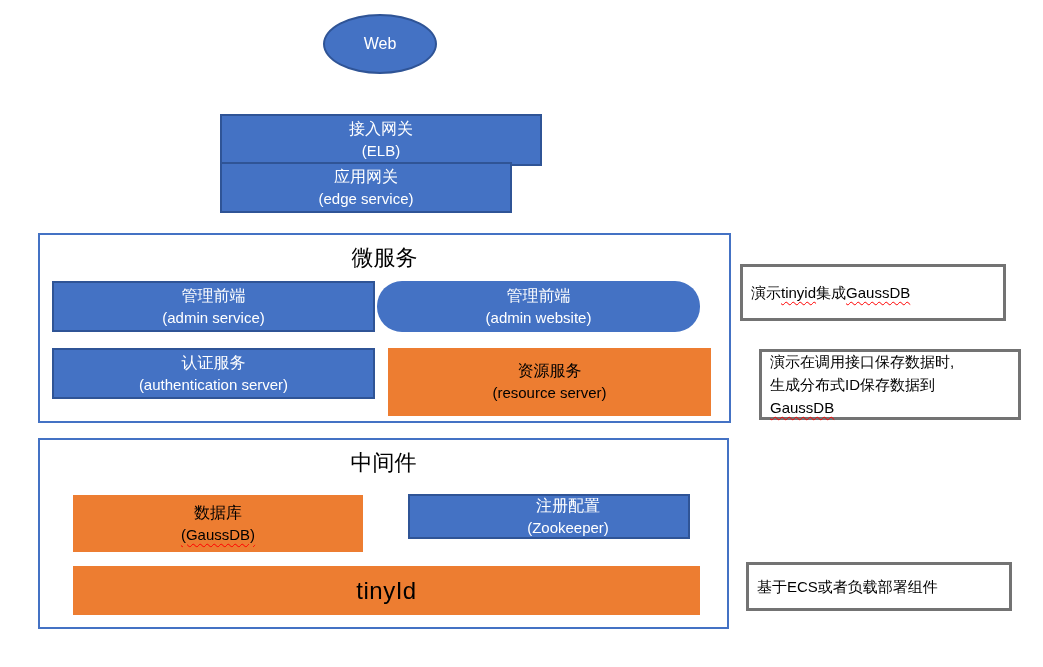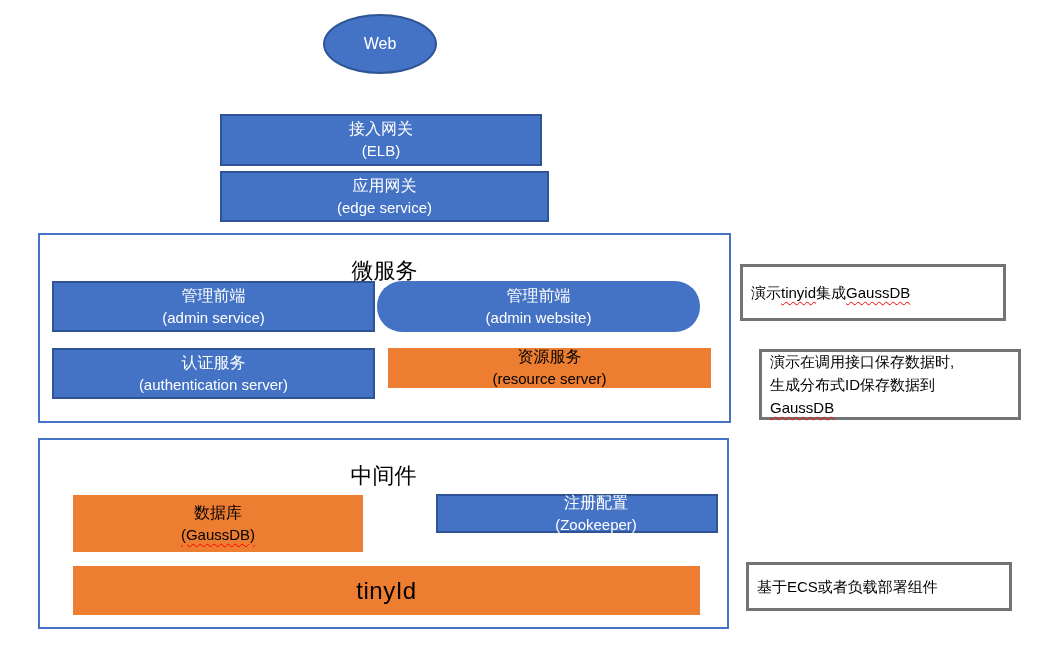--- a/index.html
+++ b/index.html
@@ -25,21 +25,21 @@
   .ellipse {
     background:#4472C4; border:2px solid #2F5496; border-radius:50%;
     display:flex; align-items:center; justify-content:center;
     color:#ffffff; font-size:16px;
   }
 
   
   .group { border:2px solid #4472C4; background:transparent; }
   .group-title {
     position:absolute; left:0; right:0; top:8px;
-    text-align:center; font-size:22px; color:#000;margin-top:13px;
+    text-align:center; font-size:22px; color:#000;
   }
 
   
   .note {
     border:3px solid #737373; background:#ffffff;
     display:flex; flex-direction:column; justify-content:center;
     padding:4px 8px; font-size:15px; line-height:23px; color:#000;
   }
   .wavy { text-decoration:underline; text-decoration-style:wavy; text-decoration-color:#ff0000; text-decoration-thickness:1px; text-underline-offset:3px; }
 
@@ -52,21 +52,21 @@
 
   <div class="abs ellipse" style="left:323px; top:14px; width:114px; height:60px;">
     <span>Web</span>
   </div>
 
   <div class="abs node blue bordered" style="left:220px; top:114px; width:322px; height:52px;justify-content:center;">
     <span class="zh">接入网关</span>
     <span class="en">(ELB)</span>
   </div>
 
-  <div class="abs node blue bordered" style="left:220px; top:171px; width:329px; height:51px;">
+  <div class="abs node blue bordered" style="left:220px; top:162px; width:292px; height:51px;">
     <span class="zh">应用网关</span>
     <span class="en">(edge service)</span>
   </div>
 
   <div class="abs group" style="left:38px; top:233px; width:693px; height:190px;">
     <div class="group-title">微服务</div>
   </div>
 
   <div class="abs node blue bordered" style="left:52px; top:281px; width:323px; height:51px;">
     <span class="zh">管理前端</span>
@@ -76,35 +76,35 @@
   <div class="abs node blue" style="left:377px; top:281px; width:323px; height:51px;border-radius:25px;">
     <span class="zh">管理前端</span>
     <span class="en">(admin website)</span>
   </div>
 
   <div class="abs node blue bordered" style="left:52px; top:348px; width:323px; height:51px;">
     <span class="zh">认证服务</span>
     <span class="en">(authentication server)</span>
   </div>
 
-  <div class="abs node orange" style="left:388px; top:348px; width:323px; height:40px;">
+  <div class="abs node orange" style="left:388px; top:348px; width:323px; height:68px;">
     <span class="zh">资源服务</span>
     <span class="en">(resource server)</span>
   </div>
 
   <div class="abs group" style="left:38px; top:438px; width:691px; height:191px;">
     <div class="group-title">中间件</div>
   </div>
 
   <div class="abs node orange" style="left:73px; top:495px; width:290px; height:57px;">
     <span class="zh">数据库</span>
     <span class="en wavy">(GaussDB)</span>
   </div>
 
-  <div class="abs node blue bordered" style="left:436px; top:494px; width:282px; height:39px;padding-left:38px;">
+  <div class="abs node blue bordered" style="left:408px; top:494px; width:282px; height:45px;padding-left:38px;">
     <span class="zh">注册配置</span>
     <span class="en">(Zookeeper)</span>
   </div>
 
   <div class="abs node orange" style="left:73px; top:566px; width:627px; height:49px;">
     <span class="tinyid-label">tinyId</span>
   </div>
 
   <div class="abs note" style="left:740px; top:264px; width:266px; height:57px;">
     <div><span>演示</span><span class="wavy">tinyid</span><span>集成</span><span class="wavy">GaussDB</span></div>

